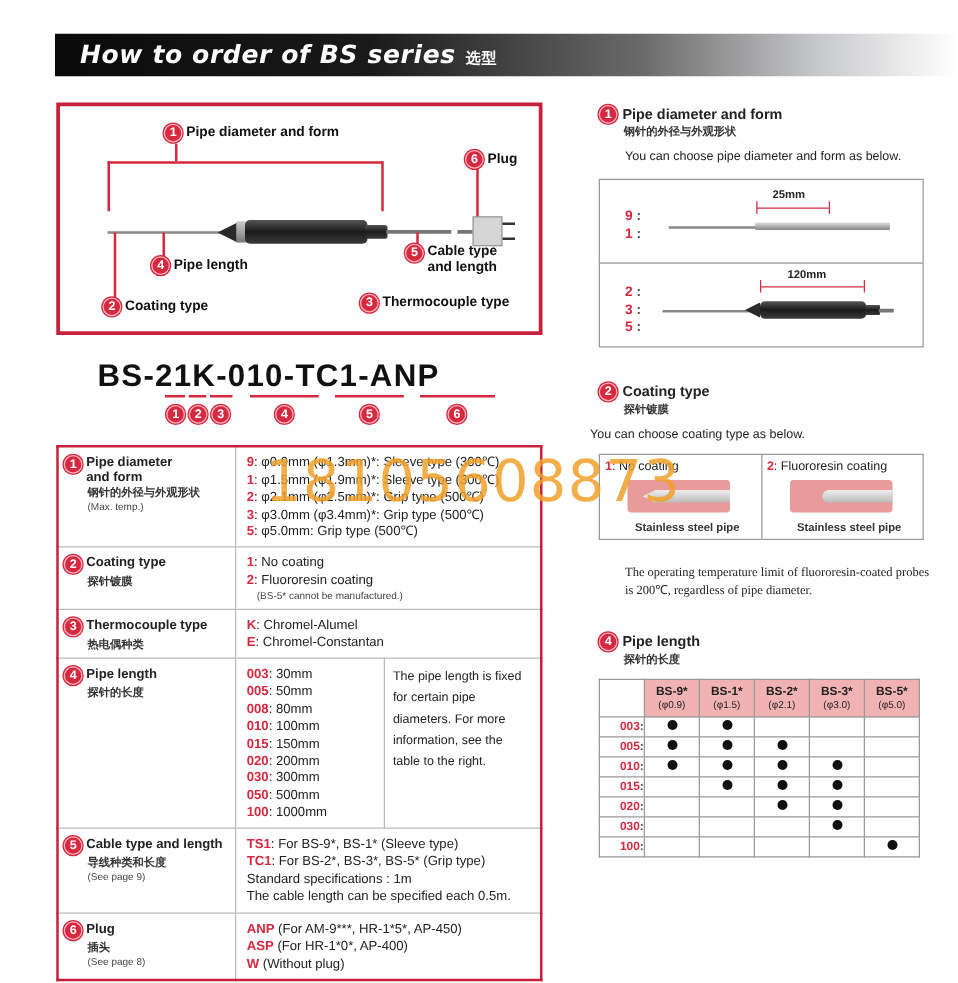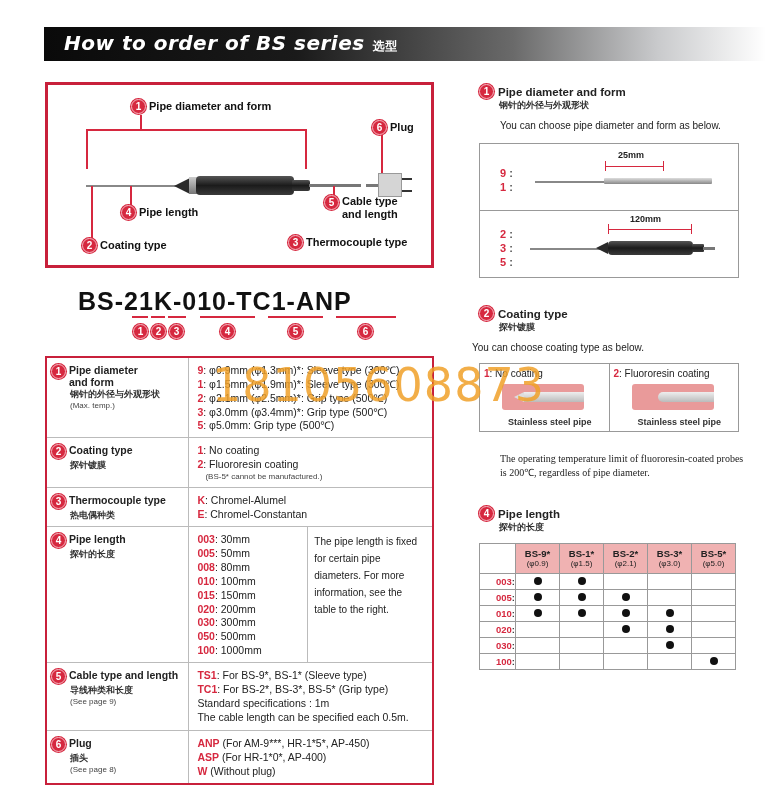--- a/index.html
+++ b/index.html
@@ -384,20 +384,28 @@
       </tr>
       <tr>
         <td class="rh"><span>010</span><span class="c">:</span></td>
         <td><span class="dot"></span></td>
         <td><span class="dot"></span></td>
         <td><span class="dot"></span></td>
         <td><span class="dot"></span></td>
         <td></td>
       </tr>
       <tr>
+        <td class="rh"><span>015</span><span class="c">:</span></td>
+        <td></td>
+        <td><span class="dot"></span></td>
+        <td><span class="dot"></span></td>
+        <td><span class="dot"></span></td>
+        <td></td>
+      </tr>
+      <tr>
         <td class="rh"><span>020</span><span class="c">:</span></td>
         <td></td>
         <td></td>
         <td><span class="dot"></span></td>
         <td><span class="dot"></span></td>
         <td></td>
       </tr>
       <tr>
         <td class="rh"><span>030</span><span class="c">:</span></td>
         <td></td>

